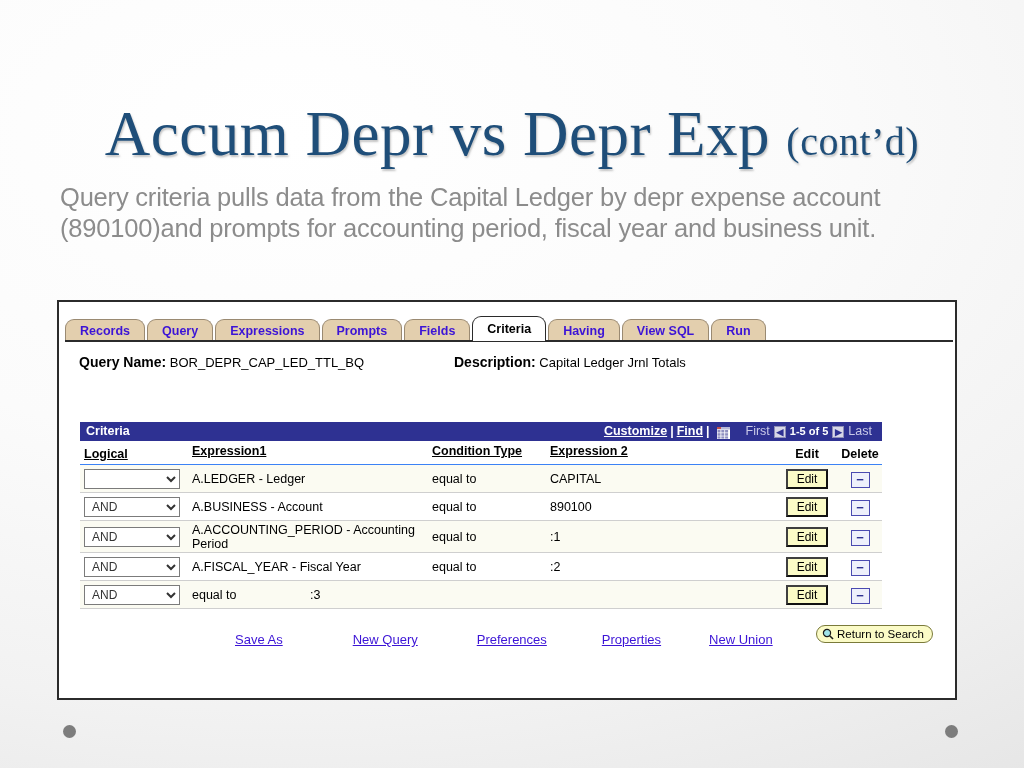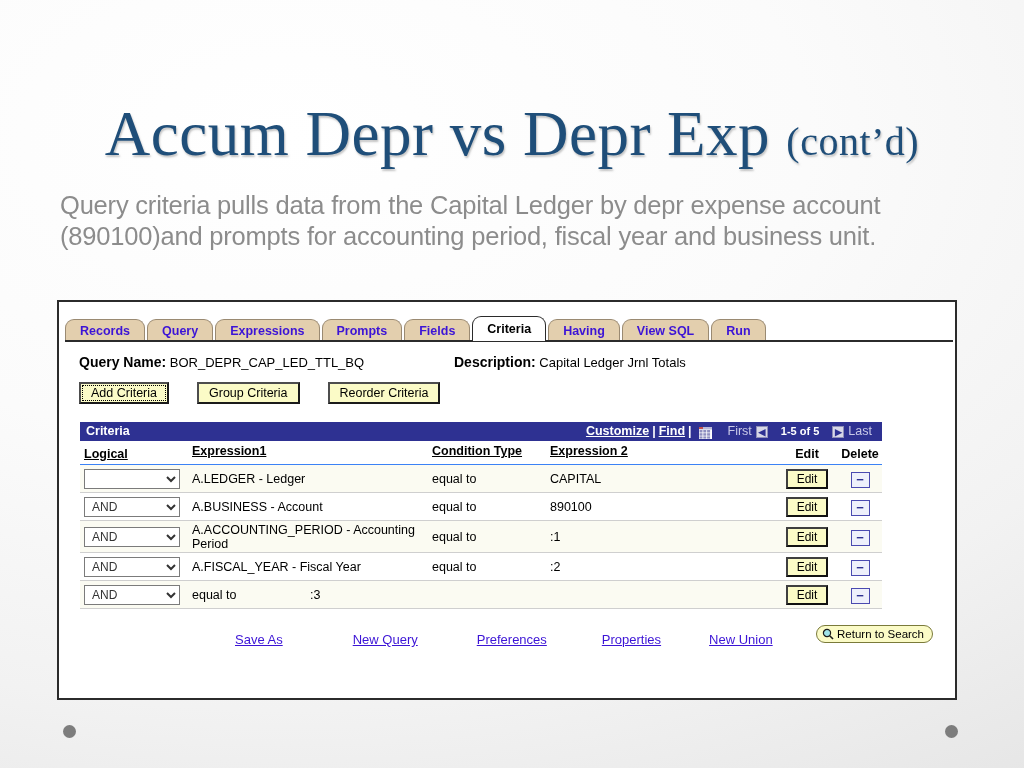--- a/index.html
+++ b/index.html
@@ -36,21 +36,20 @@
 
   .slide-subtitle {
     position: absolute;
     left: 60px;
     top: 182px;
     width: 880px;
     font-size: 25.5px;
     line-height: 31px;
     color: #8c8c8c;
     letter-spacing: -0.2px;
-    margin-top: 8px;
   }
 
   
   .dot {
     position: absolute;
     width: 13px;
     height: 13px;
     border-radius: 50%;
     background: #7d7d7d;
   }
@@ -205,21 +204,21 @@
     height: 12px;
     background: #d8d8e8;
     border: 1px solid #8f8fb8;
     color: #2e3192;
     font-size: 9px;
     line-height: 11px;
     text-align: center;
     cursor: pointer;
     box-sizing: border-box;
   }
-  .nav-count { padding: 0 13px; font-weight: bold; font-size: 11px; }
+  .nav-count { padding: 0 4px; font-weight: bold; font-size: 11px; }
 
   .col-head {
     display: flex;
     align-items: flex-start;
     border-bottom: 1px solid #3b82f6;
     padding: 3px 0 2px 0;
     background: #ffffff;
   }
   .col-head span {
     font-size: 12.5px;
@@ -359,25 +358,20 @@
 
   <div class="meta-row">
     <span class="meta-label">Query Name:</span>
     <span class="meta-value">BOR_DEPR_CAP_LED_TTL_BQ</span>
     <span class="meta-desc">
       <span class="meta-label">Description:</span>
       <span class="meta-value">Capital Ledger Jrnl Totals</span>
     </span>
   </div>
 
-  <div class="btn-row">
-    <button class="btn focused">Add Criteria</button>
-    <button class="btn">Group Criteria</button>
-    <button class="btn">Reorder Criteria</button>
-  </div>
 
   <div class="grid">
 
     <div class="grid-titlebar">
       <span class="gt-label">Criteria</span>
       <span class="gt-spacer"></span>
 
       <span class="gt-link">Customize</span>
       <span class="gt-sep">|</span>
       <span class="gt-link">Find</span>

